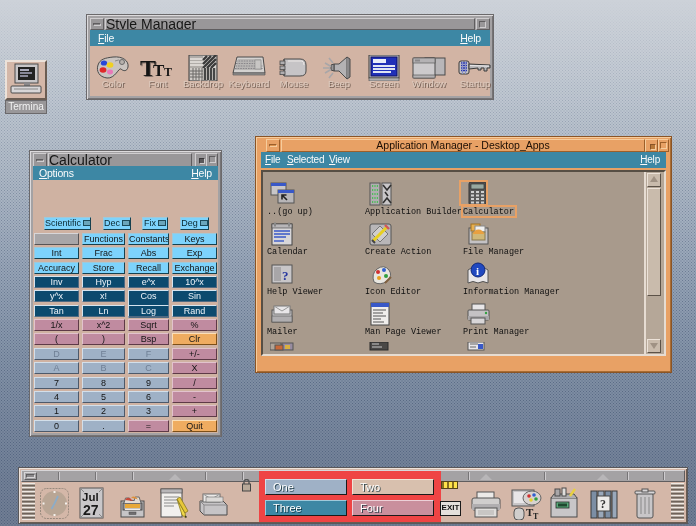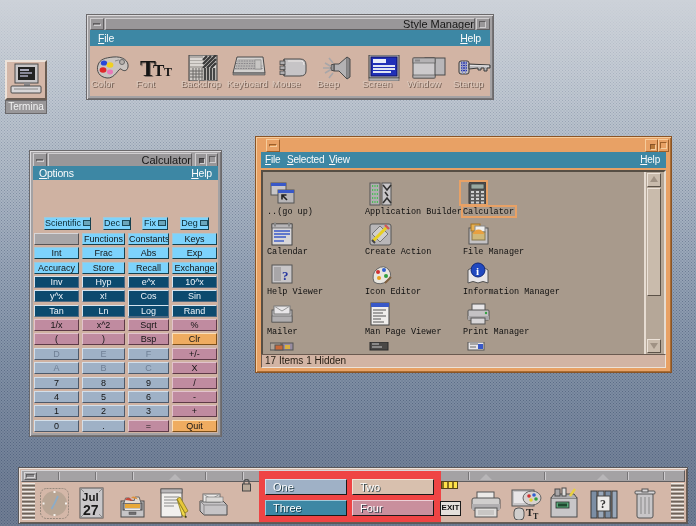--- a/index.html
+++ b/index.html
@@ -3,37 +3,37 @@
 html,body{margin:0;padding:0;width:696px;height:526px;overflow:hidden}
 body{font-family:"Liberation Sans",sans-serif;position:relative;
 background:linear-gradient(180deg,#cdd2d9 0%,#c8ced6 8%,#bfc7d1 18%,#b2bcc8 30%,#a3afbf 42%,#93a1b4 54%,#8594a9 66%,#7b8aa0 78%,#748299 88%,#707d93 100%);}
 .abs{position:absolute}
 .dither{position:absolute;inset:0;
 background-image:radial-gradient(#4a5c78 0.62px, transparent 0.78px),radial-gradient(#4a5c78 0.62px, transparent 0.78px);
 background-size:3px 3px,3px 3px;background-position:0 0,1.5px 1.5px;
 -webkit-mask-image:linear-gradient(180deg,transparent 0%,rgba(0,0,0,.12) 7%,rgba(0,0,0,.25) 18%,rgba(0,0,0,.4) 34%,rgba(0,0,0,.55) 52%,rgba(0,0,0,.68) 72%,rgba(0,0,0,.78) 100%);}
 .gf{background:#a4a2a4;border:1px solid #6b696b;box-shadow:inset 1px 1px 0 #dcdadc, inset -1px -1px 0 #757375}
 .tb{position:absolute;height:14px;background:#999799;border:1px solid;border-color:#cfcdcf #5f5d5f #5f5d5f #cfcdcf;box-sizing:border-box}
-.tb.txt{text-align:right;font-size:11px;line-height:12px;color:#161616;white-space:nowrap;overflow:hidden}
+.tb.txt{text-align:left;font-size:14px;line-height:12px;color:#161616;white-space:nowrap;overflow:hidden}
 .dash{position:absolute;left:2px;right:2px;top:5px;height:3px;background:#8a888a;border:1px solid;border-color:#5f5d5f #cfcdcf #cfcdcf #5f5d5f;box-sizing:border-box}
 .dot{position:absolute;left:4px;top:4px;width:4px;height:4px;background:#5a585a;border:1px solid;border-color:#3a383a #cfcdcf #cfcdcf #3a383a}
 .maxb{position:absolute;left:2px;top:2px;width:8px;height:8px;background:#999799;border:1px solid;border-color:#5f5d5f #cfcdcf #cfcdcf #5f5d5f;box-sizing:border-box}
 .mbar{position:absolute;background:#3d87a4;color:#fbfbfb;font-size:10px;letter-spacing:-0.2px}
 .mi{position:absolute;top:1px}
 .mi i{font-style:normal;text-decoration:underline}
 .cbtn{position:absolute;box-sizing:border-box;font-size:9px;color:#141414;text-align:center;border:1px solid;white-space:nowrap;overflow:hidden}
 .bt{background:#7dd3fc;border-color:#9fc9da #16414f #16414f #9fc9da}
 .blb{background:#0c4a6e;border-color:#d5e4ef #4f6a82 #4f6a82 #d5e4ef;color:#eef4fa}
 .bp{background:#c08ba0;border-color:#e2c3cd #5e3a47 #5e3a47 #e2c3cd}
 .bg{background:#9fb1c6;border-color:#d3dfea #4d596a #4d596a #d3dfea}
 .bo{background:#efac60;border-color:#fbdfb8 #7c4f18 #7c4f18 #fbdfb8}
 .bdim{color:#6f7f95}
 .bblank{background:#a8a6a8;border-color:#d8d6d8 #565456 #565456 #d8d6d8}
 .amicon{position:absolute;font-family:"Liberation Mono",monospace;font-size:8.5px;color:#101010;white-space:nowrap}
-.smlbl{position:absolute;font-size:9.5px;color:#dccabe;text-shadow:1px 1px 0 #756055}
+.smlbl{position:absolute;font-size:9.5px;color:#dccabe;text-align:center;text-shadow:1px 1px 0 #756055}
 .atb{position:absolute;height:13px;background:#e8a165;border:1px solid;border-color:#f6cc9c #9c5f2a #9c5f2a #f6cc9c;box-sizing:border-box}
 .pdiv{position:absolute;top:1px;bottom:1px;width:1px;background:#777577;border-right:1px solid #cecccf}
 .parr{position:absolute;top:3px;width:0;height:0;border-left:6px solid transparent;border-right:6px solid transparent;border-bottom:6px solid #b8b6b8}
 .handle{position:absolute;top:15px;bottom:3px;width:13px;background:repeating-linear-gradient(180deg,#efe9e3 0 1px,#b5aaa0 1px 2px,#6e635a 2px 3px,#9a8e84 3px 4px)}
 .wsb{position:absolute;width:82px;height:16px;font-size:11px;color:#fff;border:1px solid;line-height:14px;padding-left:7px;box-sizing:border-box;text-shadow:1px 1px 0 rgba(10,40,50,.8)}
 </style></head><body>
 <div class="dither"></div>
 
 <div class="abs" style="left:5px;top:60px;width:42px;height:40px;background:#d4b7a8;border:2px solid;border-color:#ece2da #6a5c52 #6a5c52 #ece2da;box-sizing:border-box">
 <svg width="38" height="36" viewBox="0 0 38 36">
@@ -223,20 +223,21 @@
 <div class="cbtn bg" style="left:1px;top:239.5px;width:45px;height:12px;line-height:10px">0</div>
 <div class="cbtn bg" style="left:49px;top:239.5px;width:43px;height:12px;line-height:10px">.</div>
 <div class="cbtn bp" style="left:95px;top:239.5px;width:41px;height:12px;line-height:10px">=</div>
 <div class="cbtn bo" style="left:139px;top:239.5px;width:45px;height:12px;line-height:10px">Quit</div>
 </div>
   </div>
 <div class="abs" style="left:255px;top:136px;width:417px;height:237px;background:#e8a165;border:1px solid #8a5426;box-shadow:inset 1px 1px 0 #f6cc9c, inset -1px -1px 0 #a96c32;box-sizing:border-box">
 <div class="atb" style="left:10px;top:2px;width:14px">
       <div class="adash" style="position:absolute;left:2px;right:2px;top:4px;height:3px;background:#d8914f;border:1px solid;border-color:#9c5f2a #f6cc9c #f6cc9c #9c5f2a;box-sizing:border-box"></div>
     </div>
+<div class="atb" style="left:25px;top:2px;right:26px;text-align:center;font-size:10.5px;line-height:11px;color:#1c0e04">Application Manager - Desktop_Apps</div>
 <div class="atb" style="right:13px;top:2px;width:13px">
       <div class="dot" style="background:#b87838;border-color:#8a5426 #f6cc9c #f6cc9c #8a5426"></div>
     </div>
 <div class="atb" style="right:2px;top:2px;width:11px">
       <div class="maxb" style="background:#e8a165;border-color:#9c5f2a #f6cc9c #f6cc9c #9c5f2a;left:1px;top:2px;width:7px;height:7px"></div>
     </div>
 <div class="mbar" style="left:5px;right:5px;top:15px;height:16px">
       <span class="mi" style="left:4px;top:2px"><i>F</i>ile</span>
       <span class="mi" style="left:26px;top:2px"><i>S</i>elected</span>
       <span class="mi" style="left:68px;top:2px"><i>V</i>iew</span>
@@ -364,21 +365,20 @@
 <div class="abs" style="right:0;top:0;bottom:0;width:18px;background:#b5a798;border-left:2px solid #e6dcd2">
 <div class="abs" style="left:1px;top:1px;width:14px;height:14px;background:#c9bbac;border:1px solid;border-color:#ece2d8 #5c5248 #5c5248 #ece2d8;box-sizing:border-box">
           <div style="width:0;height:0;border-left:4px solid transparent;border-right:4px solid transparent;border-bottom:6px solid #a09284;margin:2px auto"></div>
         </div>
 <div class="abs" style="left:1px;top:16px;width:14px;height:108px;background:#c9bbac;border:1px solid;border-color:#ece2d8 #5c5248 #5c5248 #ece2d8;box-sizing:border-box"></div>
 <div class="abs" style="left:1px;bottom:1px;width:14px;height:14px;background:#c9bbac;border:1px solid;border-color:#ece2d8 #5c5248 #5c5248 #ece2d8;box-sizing:border-box">
           <div style="width:0;height:0;border-left:4px solid transparent;border-right:4px solid transparent;border-top:6px solid #a09284;margin:3px auto"></div>
         </div>
 </div>
 </div>
-<div class="abs" style="left:5px;bottom:4px;right:5px;height:14px;background:#d2b4a4;border:1px solid;border-color:#6a5a50 #ece2d8 #ece2d8 #6a5a50;font-size:10px;line-height:12px;padding-left:3px;color:#241c12;box-sizing:border-box">17 Items 1 Hidden</div>
 </div>
 <div class="abs" style="left:18px;top:467px;width:670px;height:57px;background:#d4b7a8;border:1px solid #5a585a;box-shadow:inset 1px 1px 0 #ece2da, inset -1px -1px 0 #6a5c52;box-sizing:border-box">
 <div class="abs" style="left:2px;right:2px;top:2px;height:12px;background:#a4a2a4;border:1px solid;border-color:#d8d6d8 #5f5d5f #5f5d5f #d8d6d8;box-sizing:border-box">
 <div class="pdiv" style="left:36px"></div>
 <div class="pdiv" style="left:73px"></div>
 <div class="pdiv" style="left:110px"></div>
 <div class="pdiv" style="left:183px"></div>
 <div class="pdiv" style="left:220px"></div>
 <div class="pdiv" style="left:446px"></div>
 <div class="pdiv" style="left:522px"></div>

